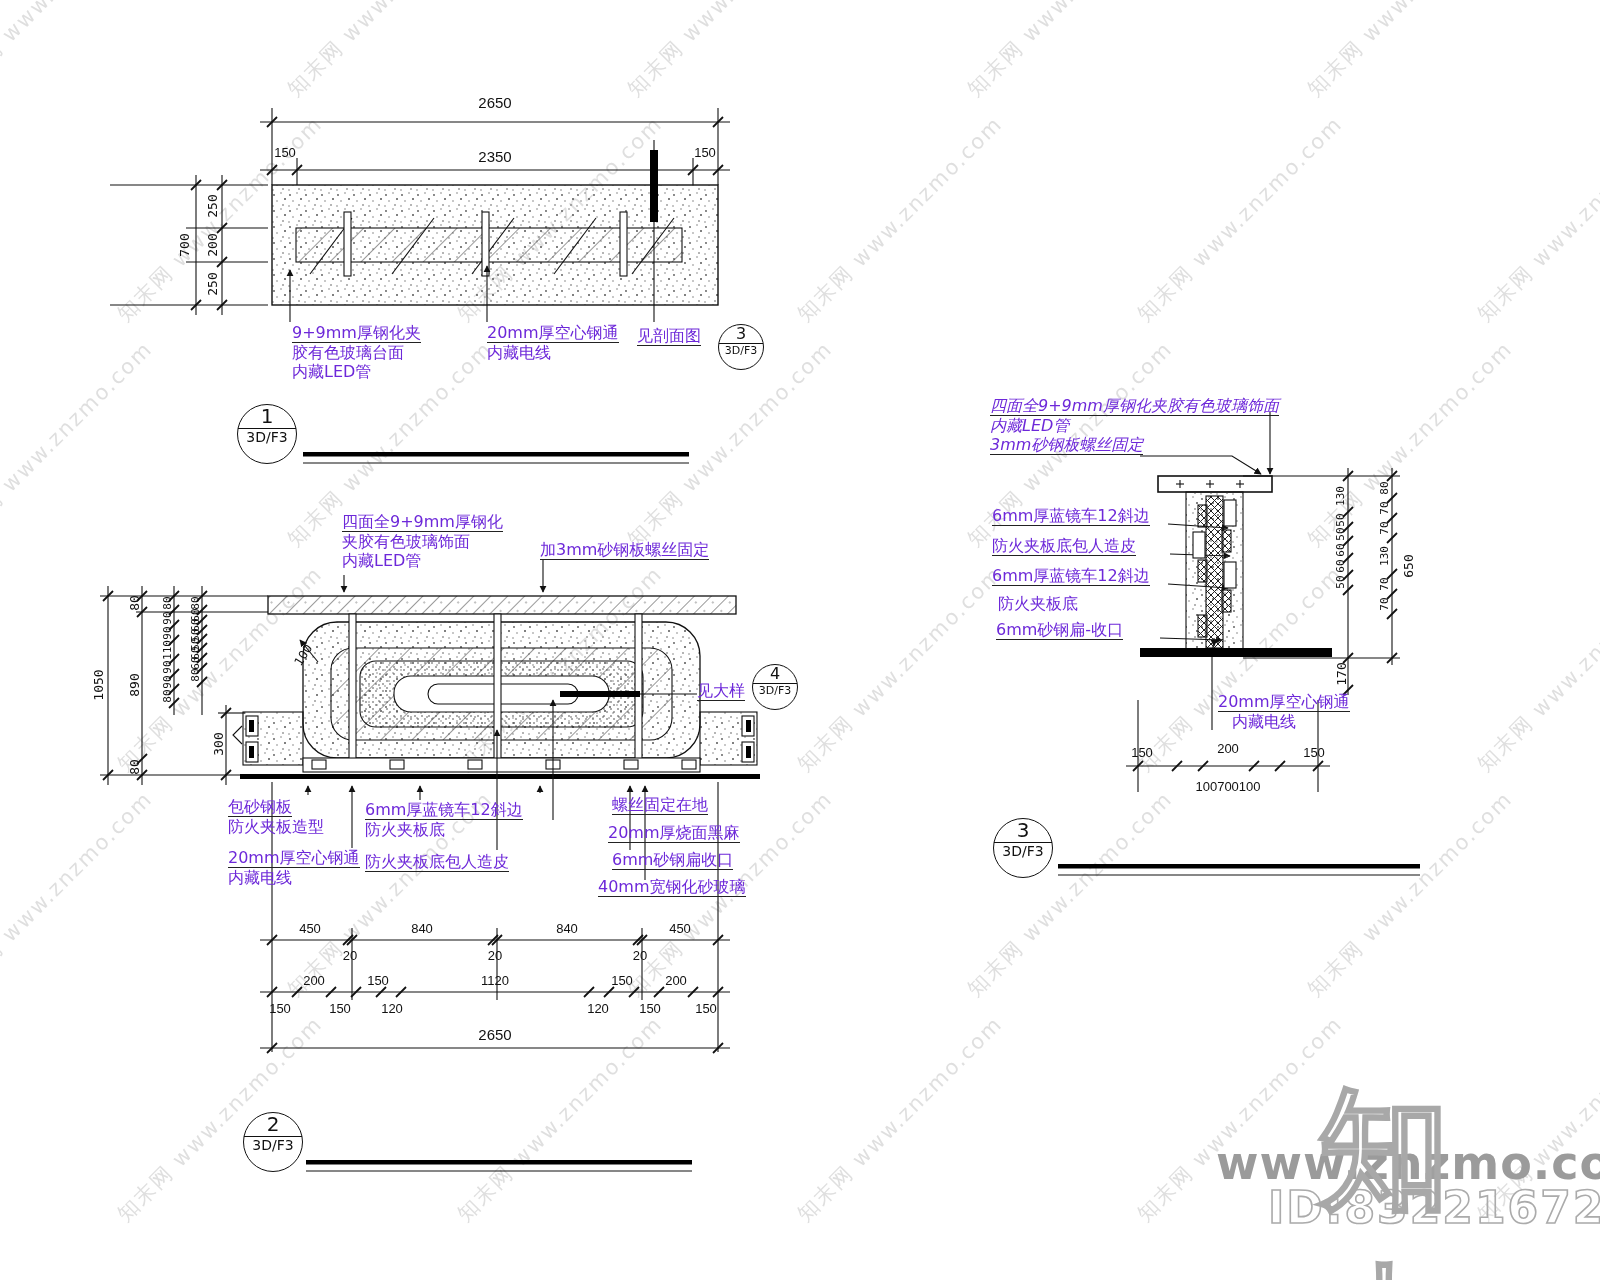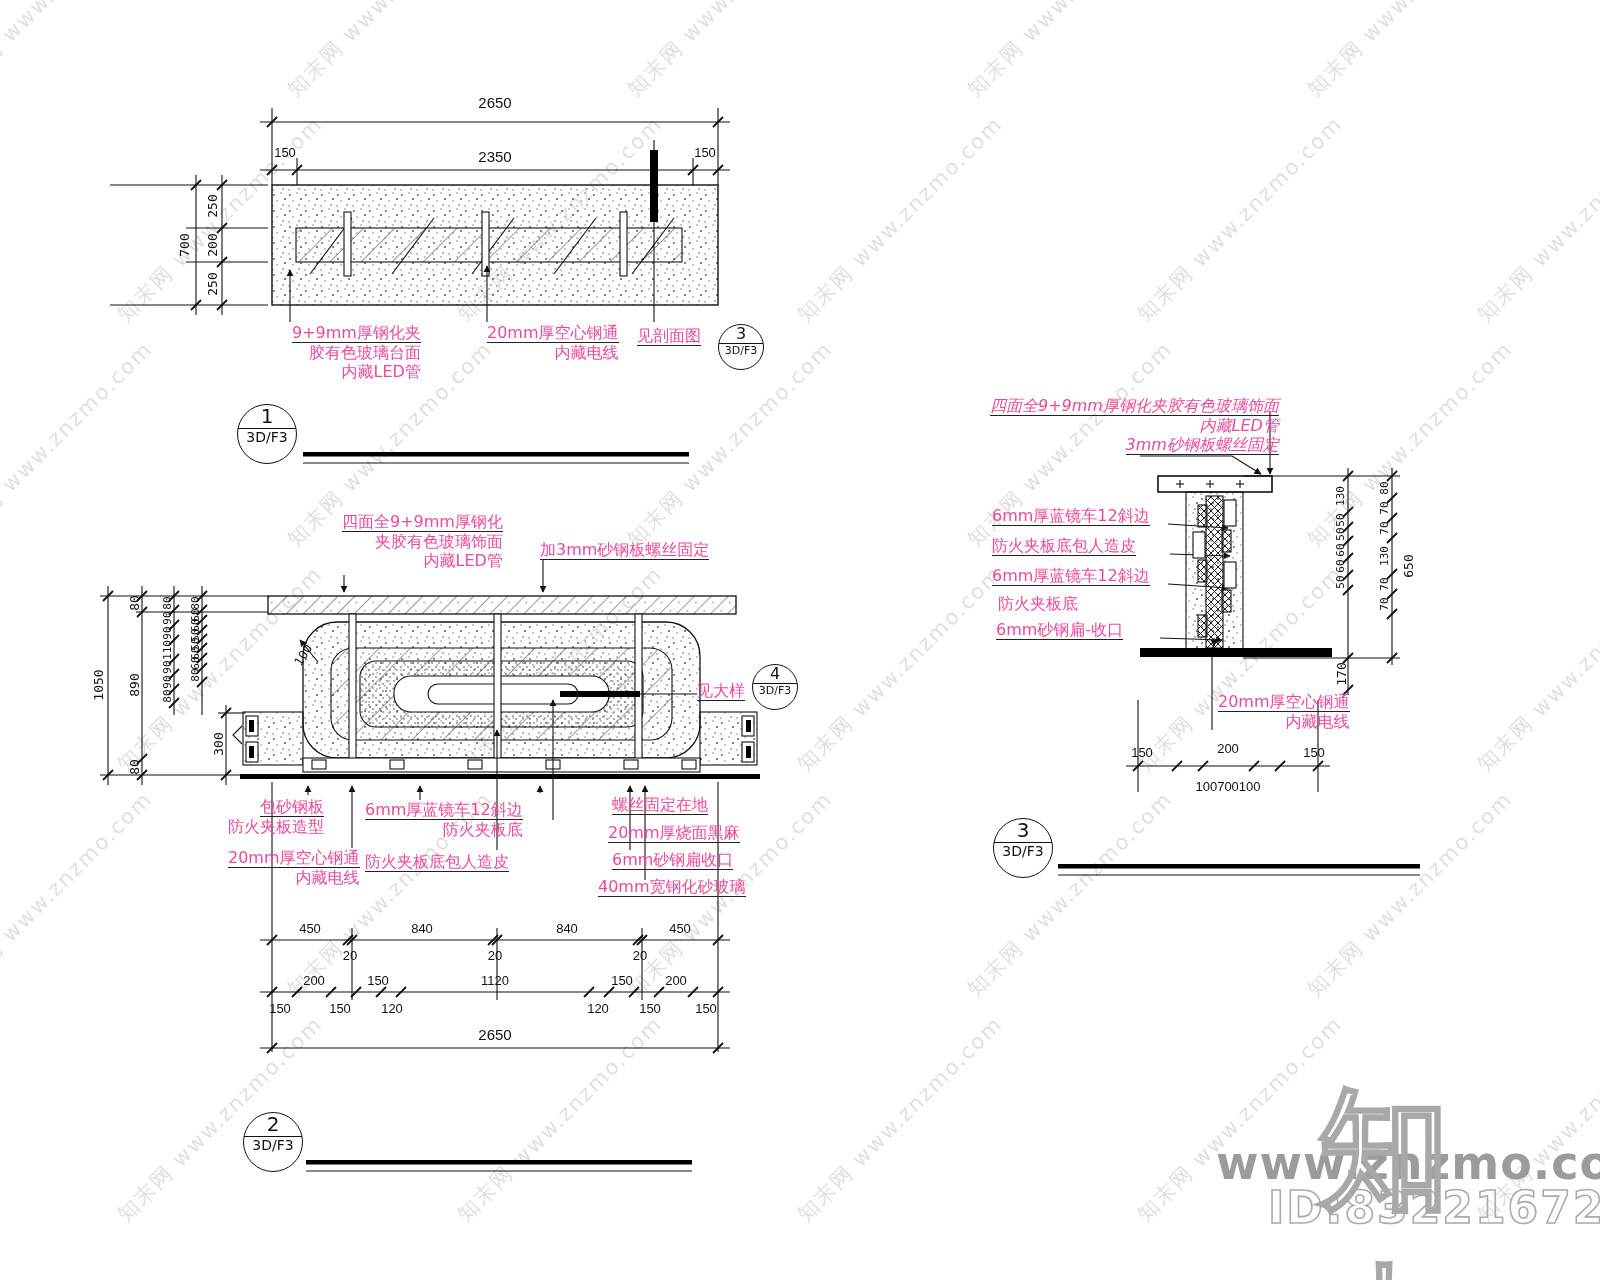--- a/index.html
+++ b/index.html
@@ -1,19 +1,19 @@
 <!DOCTYPE html>
 <html><head>
 <meta charset="utf-8">
 <style>
   html,body{margin:0;padding:0;background:#fff;}
   #canvas{position:relative;width:1600px;height:1280px;background:#fff;overflow:hidden;
           font-family:"DejaVu Sans","Liberation Sans",sans-serif;color:#111;}
   svg{position:absolute;left:0;top:0;}
-  .txt{position:absolute;white-space:nowrap;color:#ec4899;text-align:right;}
+  .txt{position:absolute;white-space:nowrap;color:#6d28d9;}
   .lbl{font-size:16px;line-height:19px;}
   .lbl div{white-space:nowrap;}
   .u{border-bottom:1.2px solid #222;padding-bottom:0px;display:inline-block;}
   .d{position:absolute;font-size:13px;transform:translate(-50%,-50%);font-family:Liberation Sans, sans-serif;}
   .dv{position:absolute;font-size:13px;transform:translate(-50%,-50%) rotate(-90deg);font-family:"DejaVu Sans Mono","Liberation Mono",monospace;}
   .ds{font-size:11px;}
   .title{font-size:27px;letter-spacing:1px;}
   .callout{position:absolute;border:1.6px solid #111;border-radius:50%;text-align:center;background:transparent;}
   .callout .n{border-bottom:1.4px solid #111;line-height:1.15;}
   .callout .s{line-height:1.2;}

